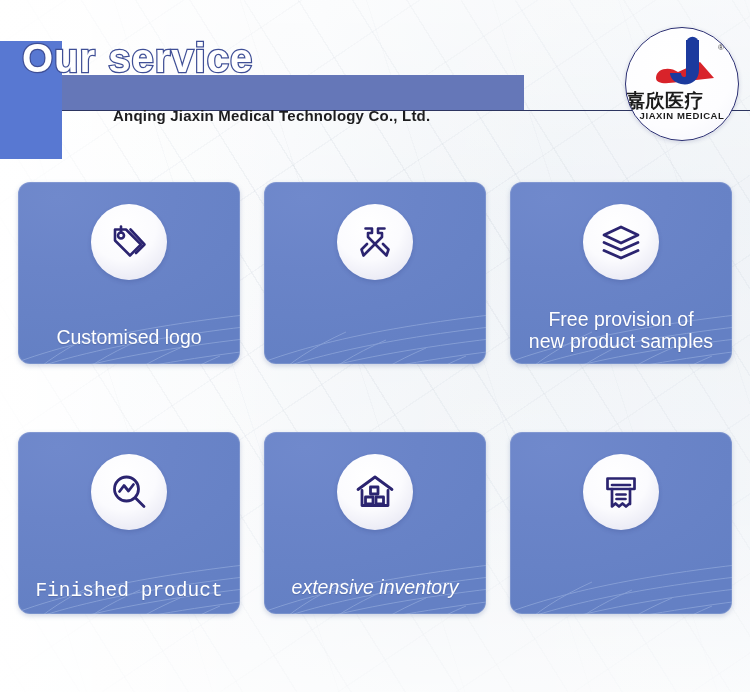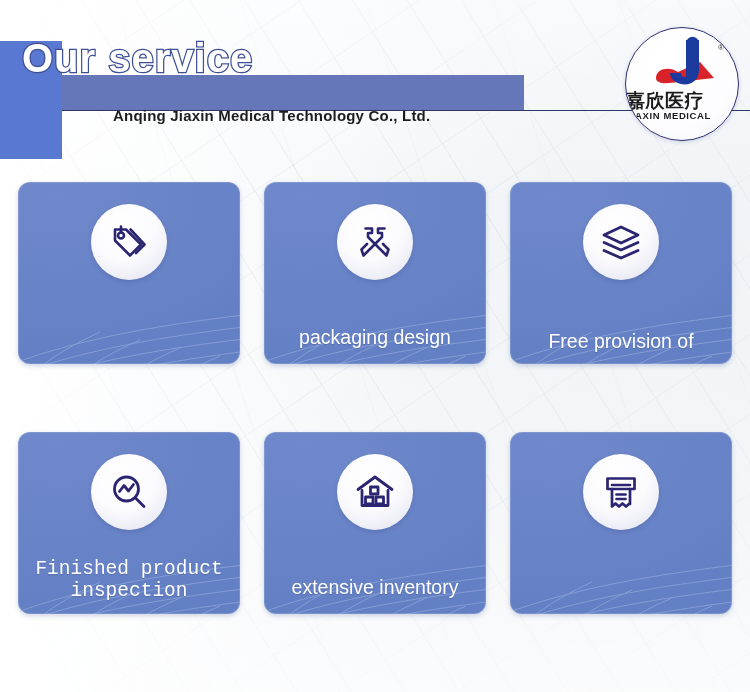--- a/index.html
+++ b/index.html
@@ -83,21 +83,21 @@
     box-shadow:0 1px 4px rgba(40,50,110,.18);
     overflow:hidden;
   }
   .logo-mark{position:absolute;left:0;top:6px;width:112px;height:62px;}
   .logo-cn{
     position:absolute;left:0;top:60px;width:112px;
     font-family:"DejaVu Sans",sans-serif;
     font-size:19px;font-weight:bold;color:#1b1b1b;letter-spacing:.5px;
   }
   .logo-en{
-    position:absolute;left:0;top:82px;width:112px;
+    position:absolute;left:0;top:82px;width:112px;text-align:center;
     font-size:9.5px;font-weight:bold;color:#1b1b1b;letter-spacing:.6px;
   }
 
   
   .grid{position:absolute;left:0;top:0;width:750px;height:692px;}
   .card{
     position:absolute;width:222px;height:182px;
     border-radius:12px;
     background:
       radial-gradient(115% 90% at 18% 8%,#7089cc 0%,#6a84c8 45%,#6480c4 100%);
@@ -122,21 +122,21 @@
     text-align:center;color:#ffffff;
     font-size:19.5px;font-weight:normal;line-height:1.14;
     text-shadow:0 1px 1px rgba(45,60,110,.28);
   }
   .card-label.two-line{bottom:12px;font-size:19.5px;margin-top:36px;}
 
   .c1{left:18px;top:182px;}
   .c2{left:264px;top:182px;}
   .c3{left:510px;top:182px;}
   .c4{left:18px;top:432px;font-family:Liberation Mono, monospace;}
-  .c5{left:264px;top:432px;}
+  .c5{left:264px;top:432px;font-style:italic;}
   .c6{left:510px;top:432px;}
 </style>
 </head>
 <body>
 
 <div class="bg">
   <div class="bg-diag"></div>
   <div class="bg-diag2"></div>
   <div class="bg-diag3"></div>
   <div class="bg-fade"></div>
@@ -185,20 +185,23 @@
       </g>
     </svg>
     <div class="icon-circle">
       <svg width="44" height="44" viewBox="0 0 44 44" fill="none" stroke="#2b2470" stroke-width="2.6" stroke-linejoin="round" stroke-linecap="round">
         <path d="M8 20.5 L8 9.5 L19 9.5 L34 24.5 L23 35.5 Z"></path>
         <circle cx="14" cy="15.5" r="3"></circle>
         <path d="M14 12.5 L14 6.5"></path>
         <path d="M23.5 9.5 L37.5 24.5 L29 33"></path>
       </svg>
     </div>
+    <div class="card-label">
+      <div>Customised logo</div>
+    </div>
   </div>
 
   <div class="card c2">
     <svg class="mesh" viewBox="0 0 300 150" preserveAspectRatio="none">
       <g fill="none" stroke="#a9bde6" stroke-width="1" opacity=".85">
         <path d="M-10 130 C60 96,150 74,310 58"></path>
           <path d="M-10 142 C60 110,150 88,310 70"></path>
         <path d="M-10 154 C60 124,150 102,310 84"></path>
           <path d="M-10 118 C60 84,150 62,310 46"></path>
         <path d="M-10 106 C60 72,150 50,310 34"></path>
@@ -208,23 +211,20 @@
           <path d="M130 160 C150 130,184 104,240 80"></path>
         <path d="M170 160 C192 134,226 110,280 88"></path>
           <path d="M210 160 C232 140,266 118,310 98"></path>
       </g>
     </svg>
     <div class="icon-circle">
       <svg width="44" height="44" viewBox="0 0 44 44" fill="none" stroke="#2b2470" stroke-width="2.6" stroke-linejoin="round" stroke-linecap="round">
         <path d="M12.5 8.5 L19 8.5 L19 13 L15 13 L15 17 L30 32 L33.5 35.5 L35.5 29.5 L30 24"></path>
         <path d="M31.5 8.5 L25 8.5 L25 13 L29 13 L29 17 L14 32 L10.5 35.5 L8.5 29.5 L14 24"></path>
       </svg>
-    </div>
-    <div class="card-label">
-      <div>packaging design</div>
     </div>
   </div>
 
   <div class="card c3">
     <svg class="mesh" viewBox="0 0 300 150" preserveAspectRatio="none">
       <g fill="none" stroke="#a9bde6" stroke-width="1" opacity=".85">
         <path d="M-10 130 C60 96,150 74,310 58"></path>
           <path d="M-10 142 C60 110,150 88,310 70"></path>
         <path d="M-10 154 C60 124,150 102,310 84"></path>
           <path d="M-10 118 C60 84,150 62,310 46"></path>
@@ -239,20 +239,21 @@
     </svg>
     <div class="icon-circle">
       <svg width="44" height="44" viewBox="0 0 44 44" fill="none" stroke="#2b2470" stroke-width="2.8" stroke-linejoin="round" stroke-linecap="round">
         <path d="M22 7 L39 15 L22 23 L5 15 Z"></path>
         <path d="M5 22.5 L22 30 L39 22.5"></path>
         <path d="M5 30.5 L22 38 L39 30.5"></path>
       </svg>
     </div>
     <div class="card-label two-line">
       <div>Free provision of</div>
+      <div>new product samples</div>
     </div>
   </div>
 
   <div class="card c4">
     <svg class="mesh" viewBox="0 0 300 150" preserveAspectRatio="none">
       <g fill="none" stroke="#a9bde6" stroke-width="1" opacity=".85">
         <path d="M-10 130 C60 96,150 74,310 58"></path>
           <path d="M-10 142 C60 110,150 88,310 70"></path>
         <path d="M-10 154 C60 124,150 102,310 84"></path>
           <path d="M-10 118 C60 84,150 62,310 46"></path>
@@ -267,21 +268,20 @@
     </svg>
     <div class="icon-circle">
       <svg width="44" height="44" viewBox="0 0 44 44" fill="none" stroke="#2b2470" stroke-width="2.8" stroke-linejoin="round" stroke-linecap="round">
         <circle cx="19.5" cy="19" r="12"></circle>
         <path d="M28.5 28 L37 36.5"></path>
         <path d="M12.5 21.5 L17 15.5 L21.5 21 L26.5 14.5"></path>
       </svg>
     </div>
     <div class="card-label two-line">
       <div>Finished product</div>
-      <div>inspection</div>
     </div>
   </div>
 
   <div class="card c5">
     <svg class="mesh" viewBox="0 0 300 150" preserveAspectRatio="none">
       <g fill="none" stroke="#a9bde6" stroke-width="1" opacity=".85">
         <path d="M-10 130 C60 96,150 74,310 58"></path>
           <path d="M-10 142 C60 110,150 88,310 70"></path>
         <path d="M-10 154 C60 124,150 102,310 84"></path>
           <path d="M-10 118 C60 84,150 62,310 46"></path>

